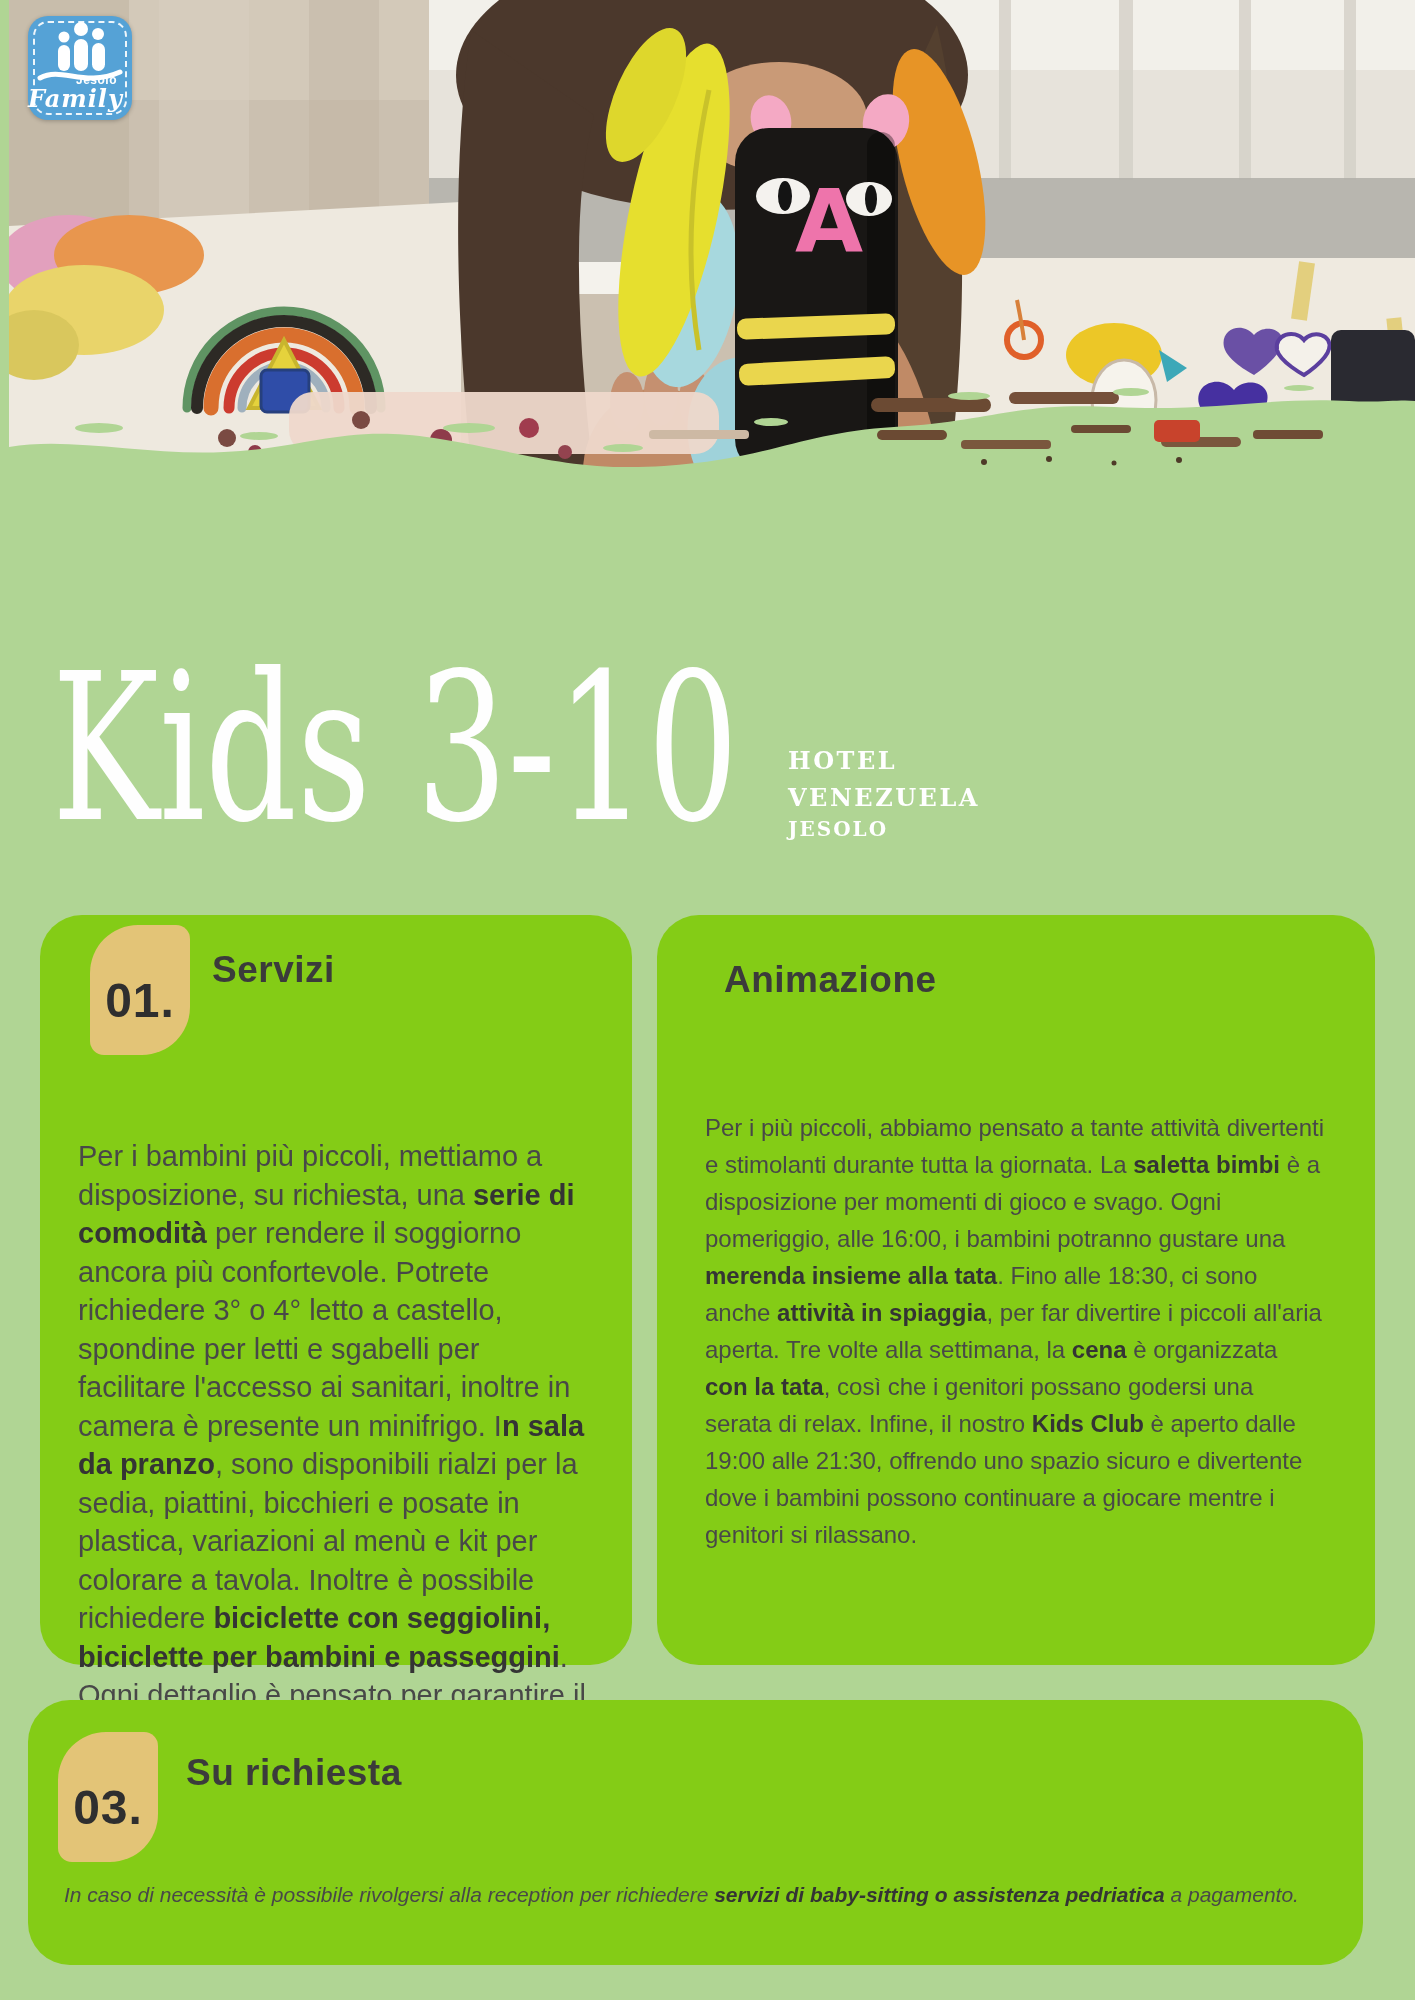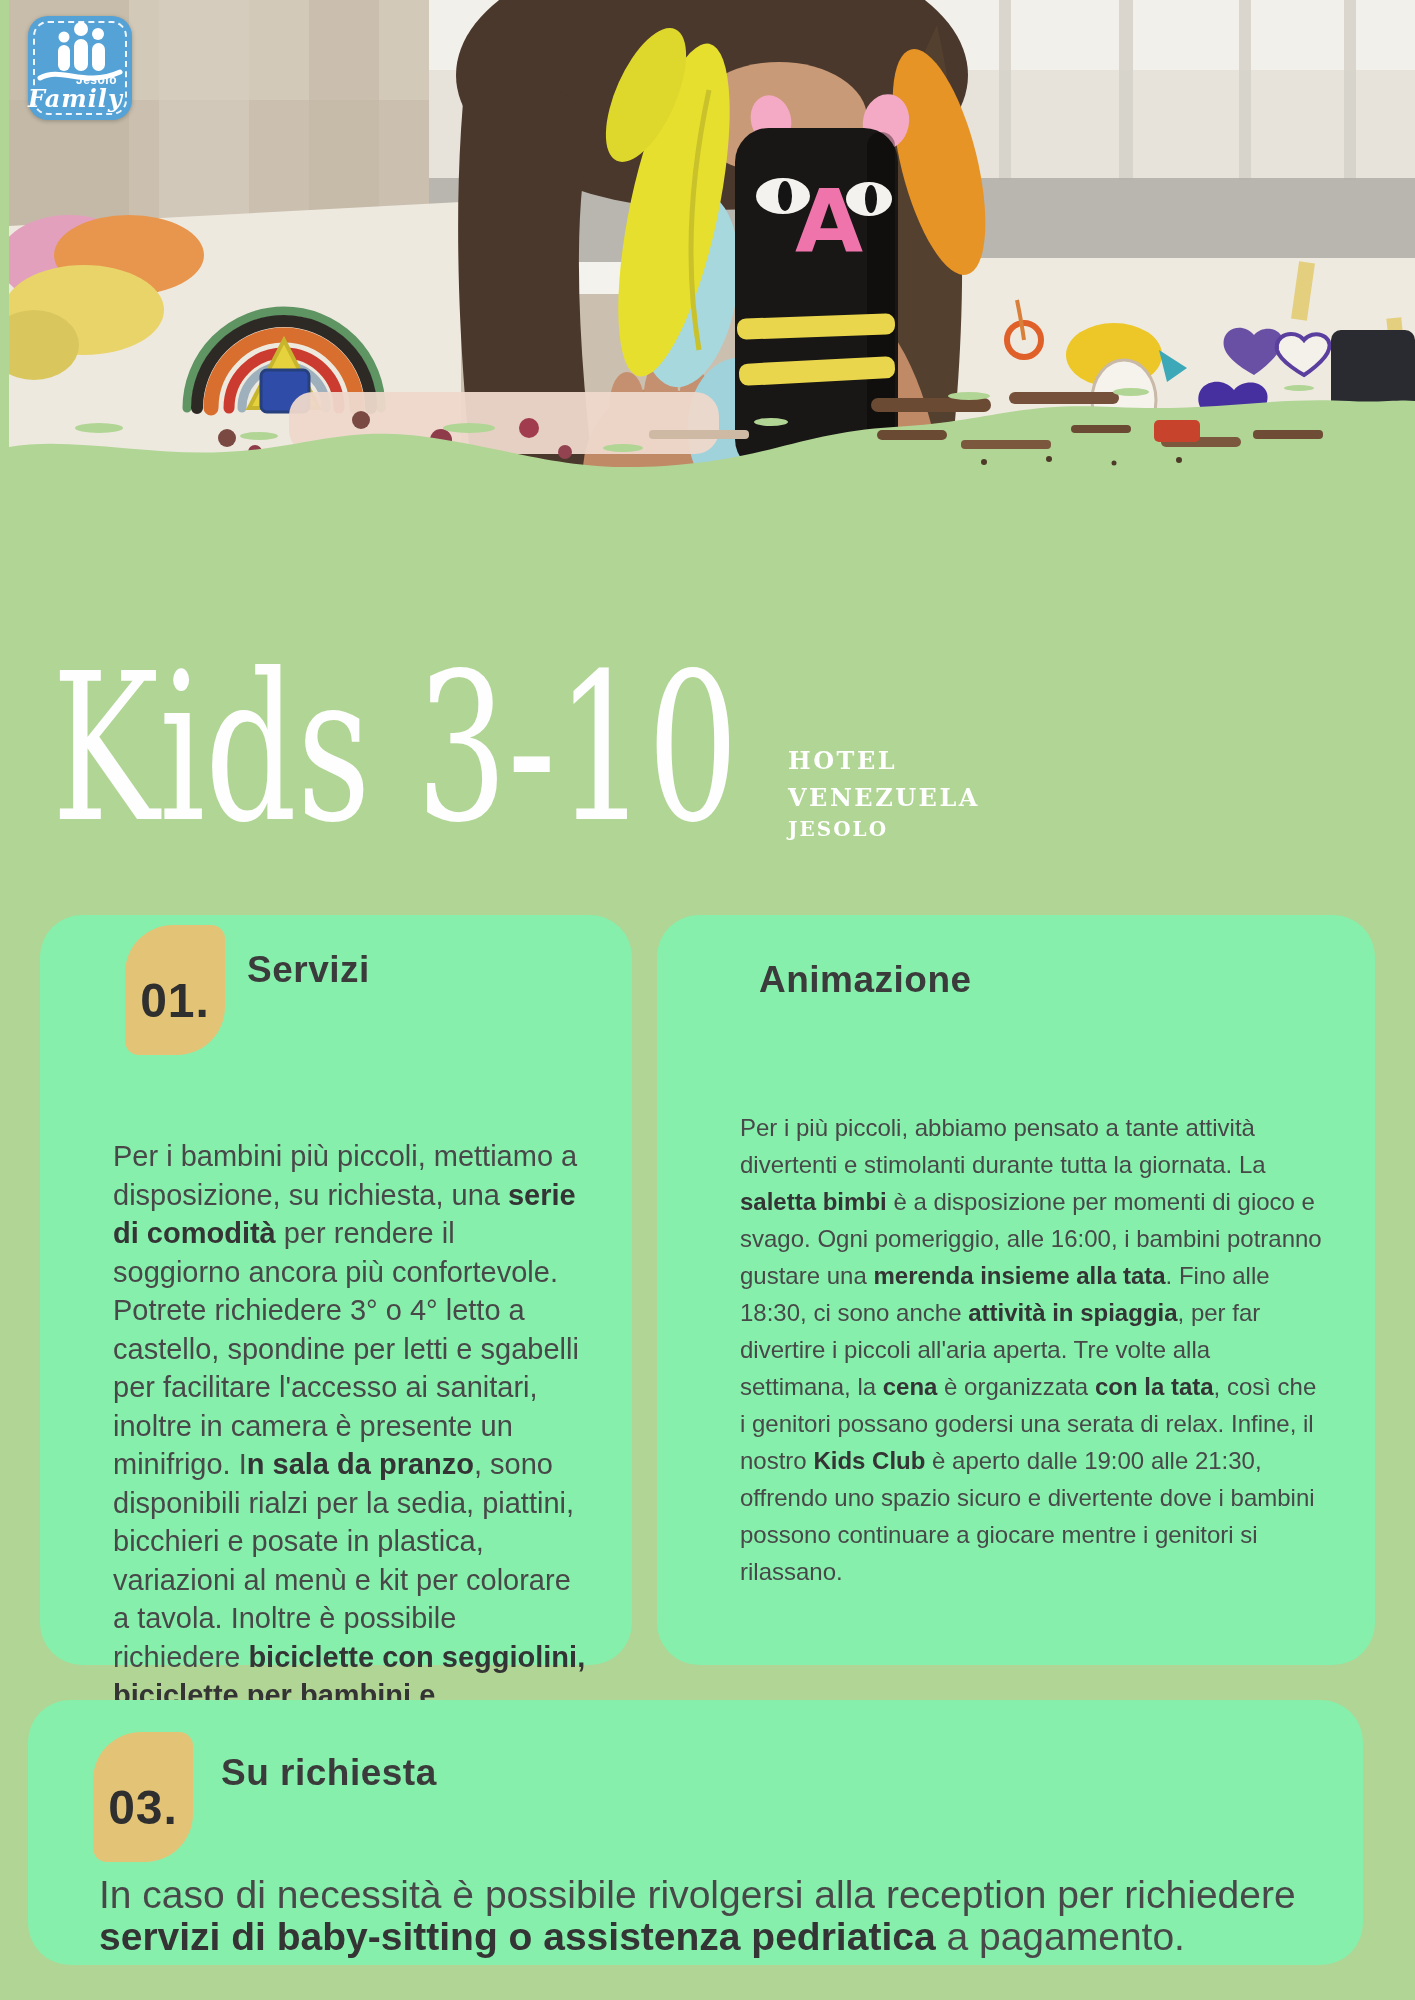--- a/index.html
+++ b/index.html
@@ -35,21 +35,21 @@
     font-family:"DejaVu Serif",serif;font-weight:400;font-size:205px;line-height:1;
     transform:scaleX(.70);transform-origin:0 0;white-space:nowrap;
   }
   .hotel{
     position:absolute;left:788px;top:742px;color:#fff;
     font-family:"DejaVu Serif",serif;font-weight:bold;
   }
   .hotel-l{font-size:24px;line-height:37px;letter-spacing:2.5px;}
   .hotel-s{font-size:20px;line-height:26px;letter-spacing:2px;}
   
-  .card{position:absolute;background:#86efac;border-radius:42px;box-sizing:border-box;padding-left:35px;}
+  .card{position:absolute;background:#84cc16;border-radius:42px;box-sizing:border-box;}
   .card1{left:40px;top:915px;width:592px;height:750px;}
   .card2{left:657px;top:915px;width:718px;height:750px;}
   .card3{left:28px;top:1700px;width:1335px;height:265px;}
   .card-head{display:flex;align-items:flex-start;}
   .card1 .card-head{padding:10px 0 0 50px;}
   .card2 .card-head{padding:20px 0 0 45px;}
   .card3 .card-head{padding:32px 0 0 30px;}
   .badge{
     flex:none;width:100px;height:110px;background:#e3c477;
     border-radius:48px 14px 48px 14px;
@@ -60,21 +60,21 @@
     font-size:48px;font-weight:bold;color:#2f2f2f;letter-spacing:1px;
   }
   .card h2{
     margin:24px 0 0 22px;font-size:37px;font-weight:bold;color:#3b3b3b;
     letter-spacing:.5px;
   }
   .card3 h2{margin-top:20px;margin-left:28px;}
   .body-text{color:#484848;}
   .card1 .body-text{margin:82px 46px 0 38px;font-size:29px;line-height:38.5px;}
   .card2 .body-text{margin:108px 50px 0 48px;font-size:24px;line-height:37px;}
-  .card3 .body-text{margin:12px 30px 4px 36px;font-size:39px;line-height:42px;}
+  .card3 .body-text{margin:12px 30px 4px 36px;font-size:21px;line-height:42px;font-style:italic;}
   .body-text b{color:#343434;}
 </style>
 </head>
 <body>
 
 <div class="page">
 
   <div class="photo">
     <svg viewBox="0 0 1406 520" preserveAspectRatio="none">
 

